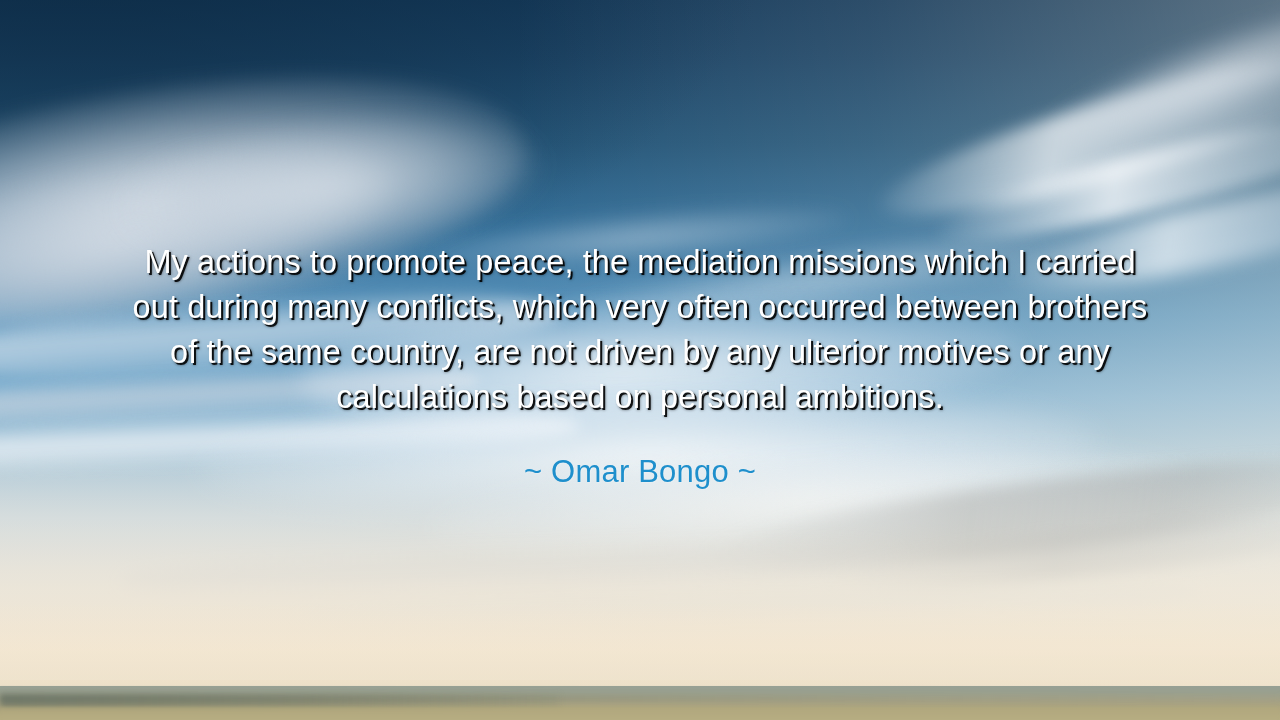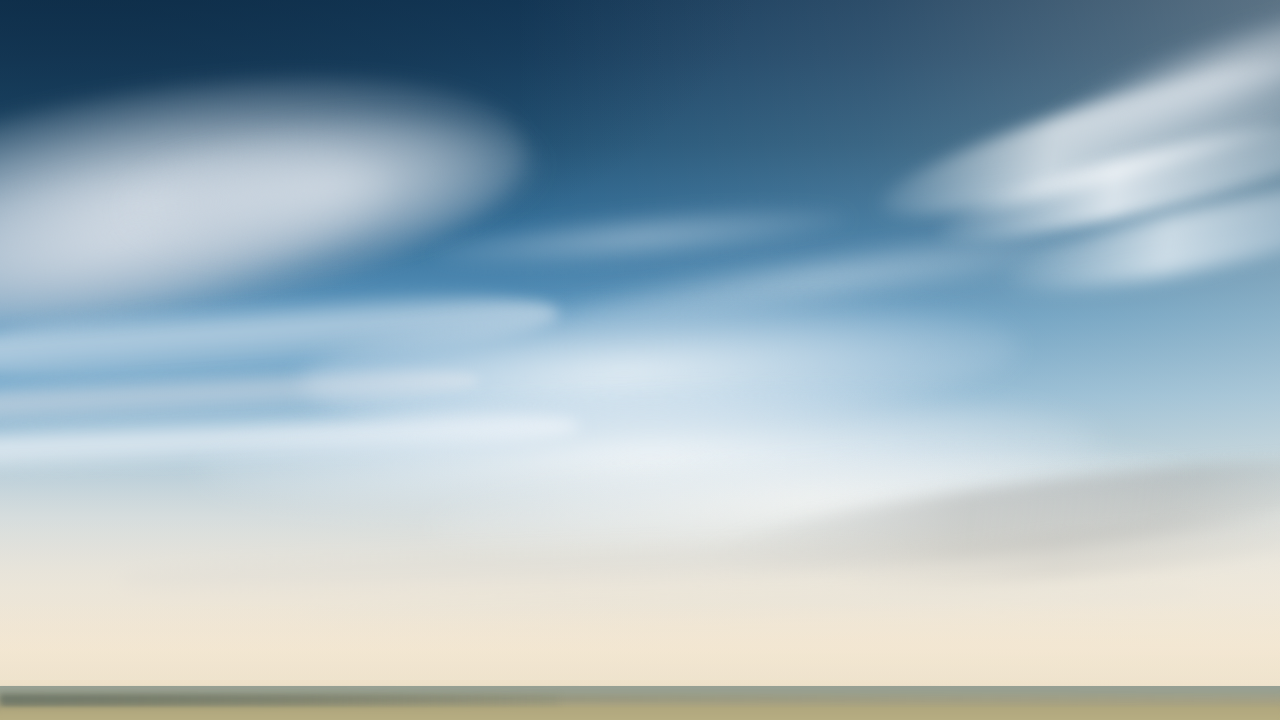--- a/index.html
+++ b/index.html
@@ -439,15 +439,17 @@
 
   <div class="haze"></div>
   <div class="horizon-glow"></div>
   <div class="horizon-line"></div>
   <div class="ground"></div>
   <div class="ground-band"></div>
   <div class="ground-dark-left"></div>
   <div class="ground-bottom-strip"></div>
 
   <div id="quote-block">
+    <p id="quote-text">My actions to promote peace, the mediation missions which I carried out during many conflicts, which very often occurred between brothers of the same country, are not driven by any ulterior motives or any calculations based on personal ambitions.</p>
+    <p id="quote-author">~ Omar Bongo ~</p>
   </div>
 
 </div>
 
 </body></html>

